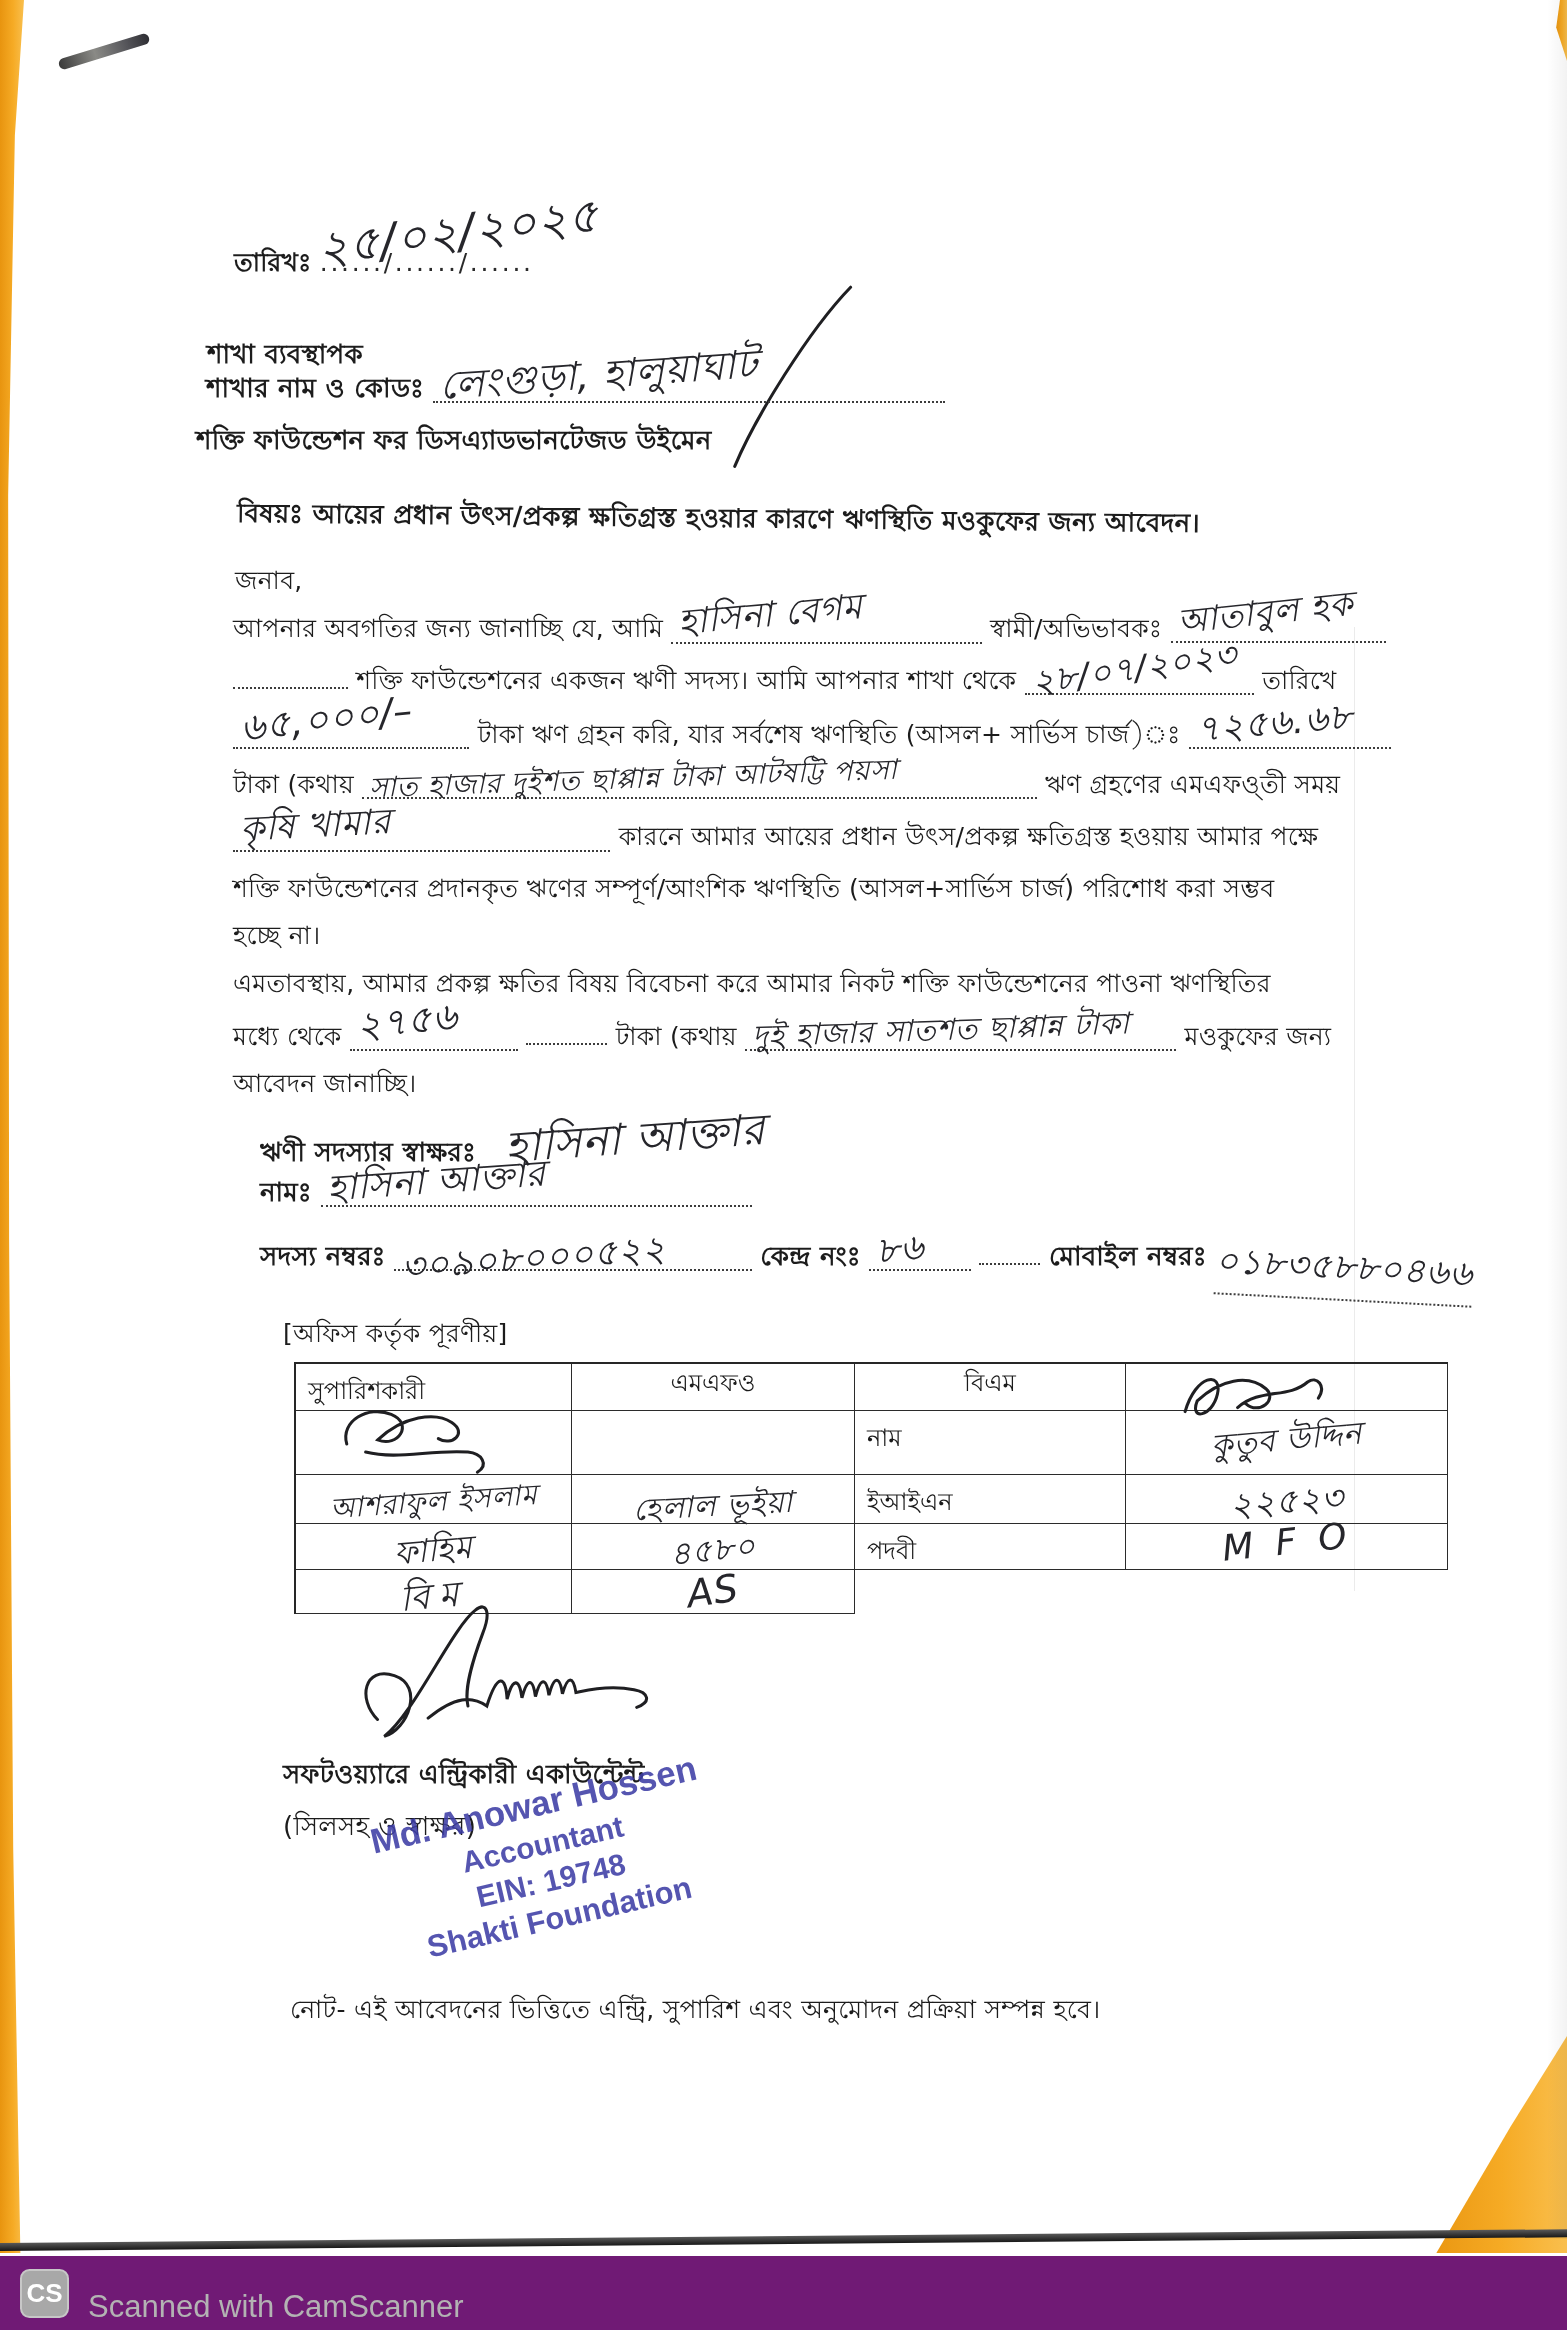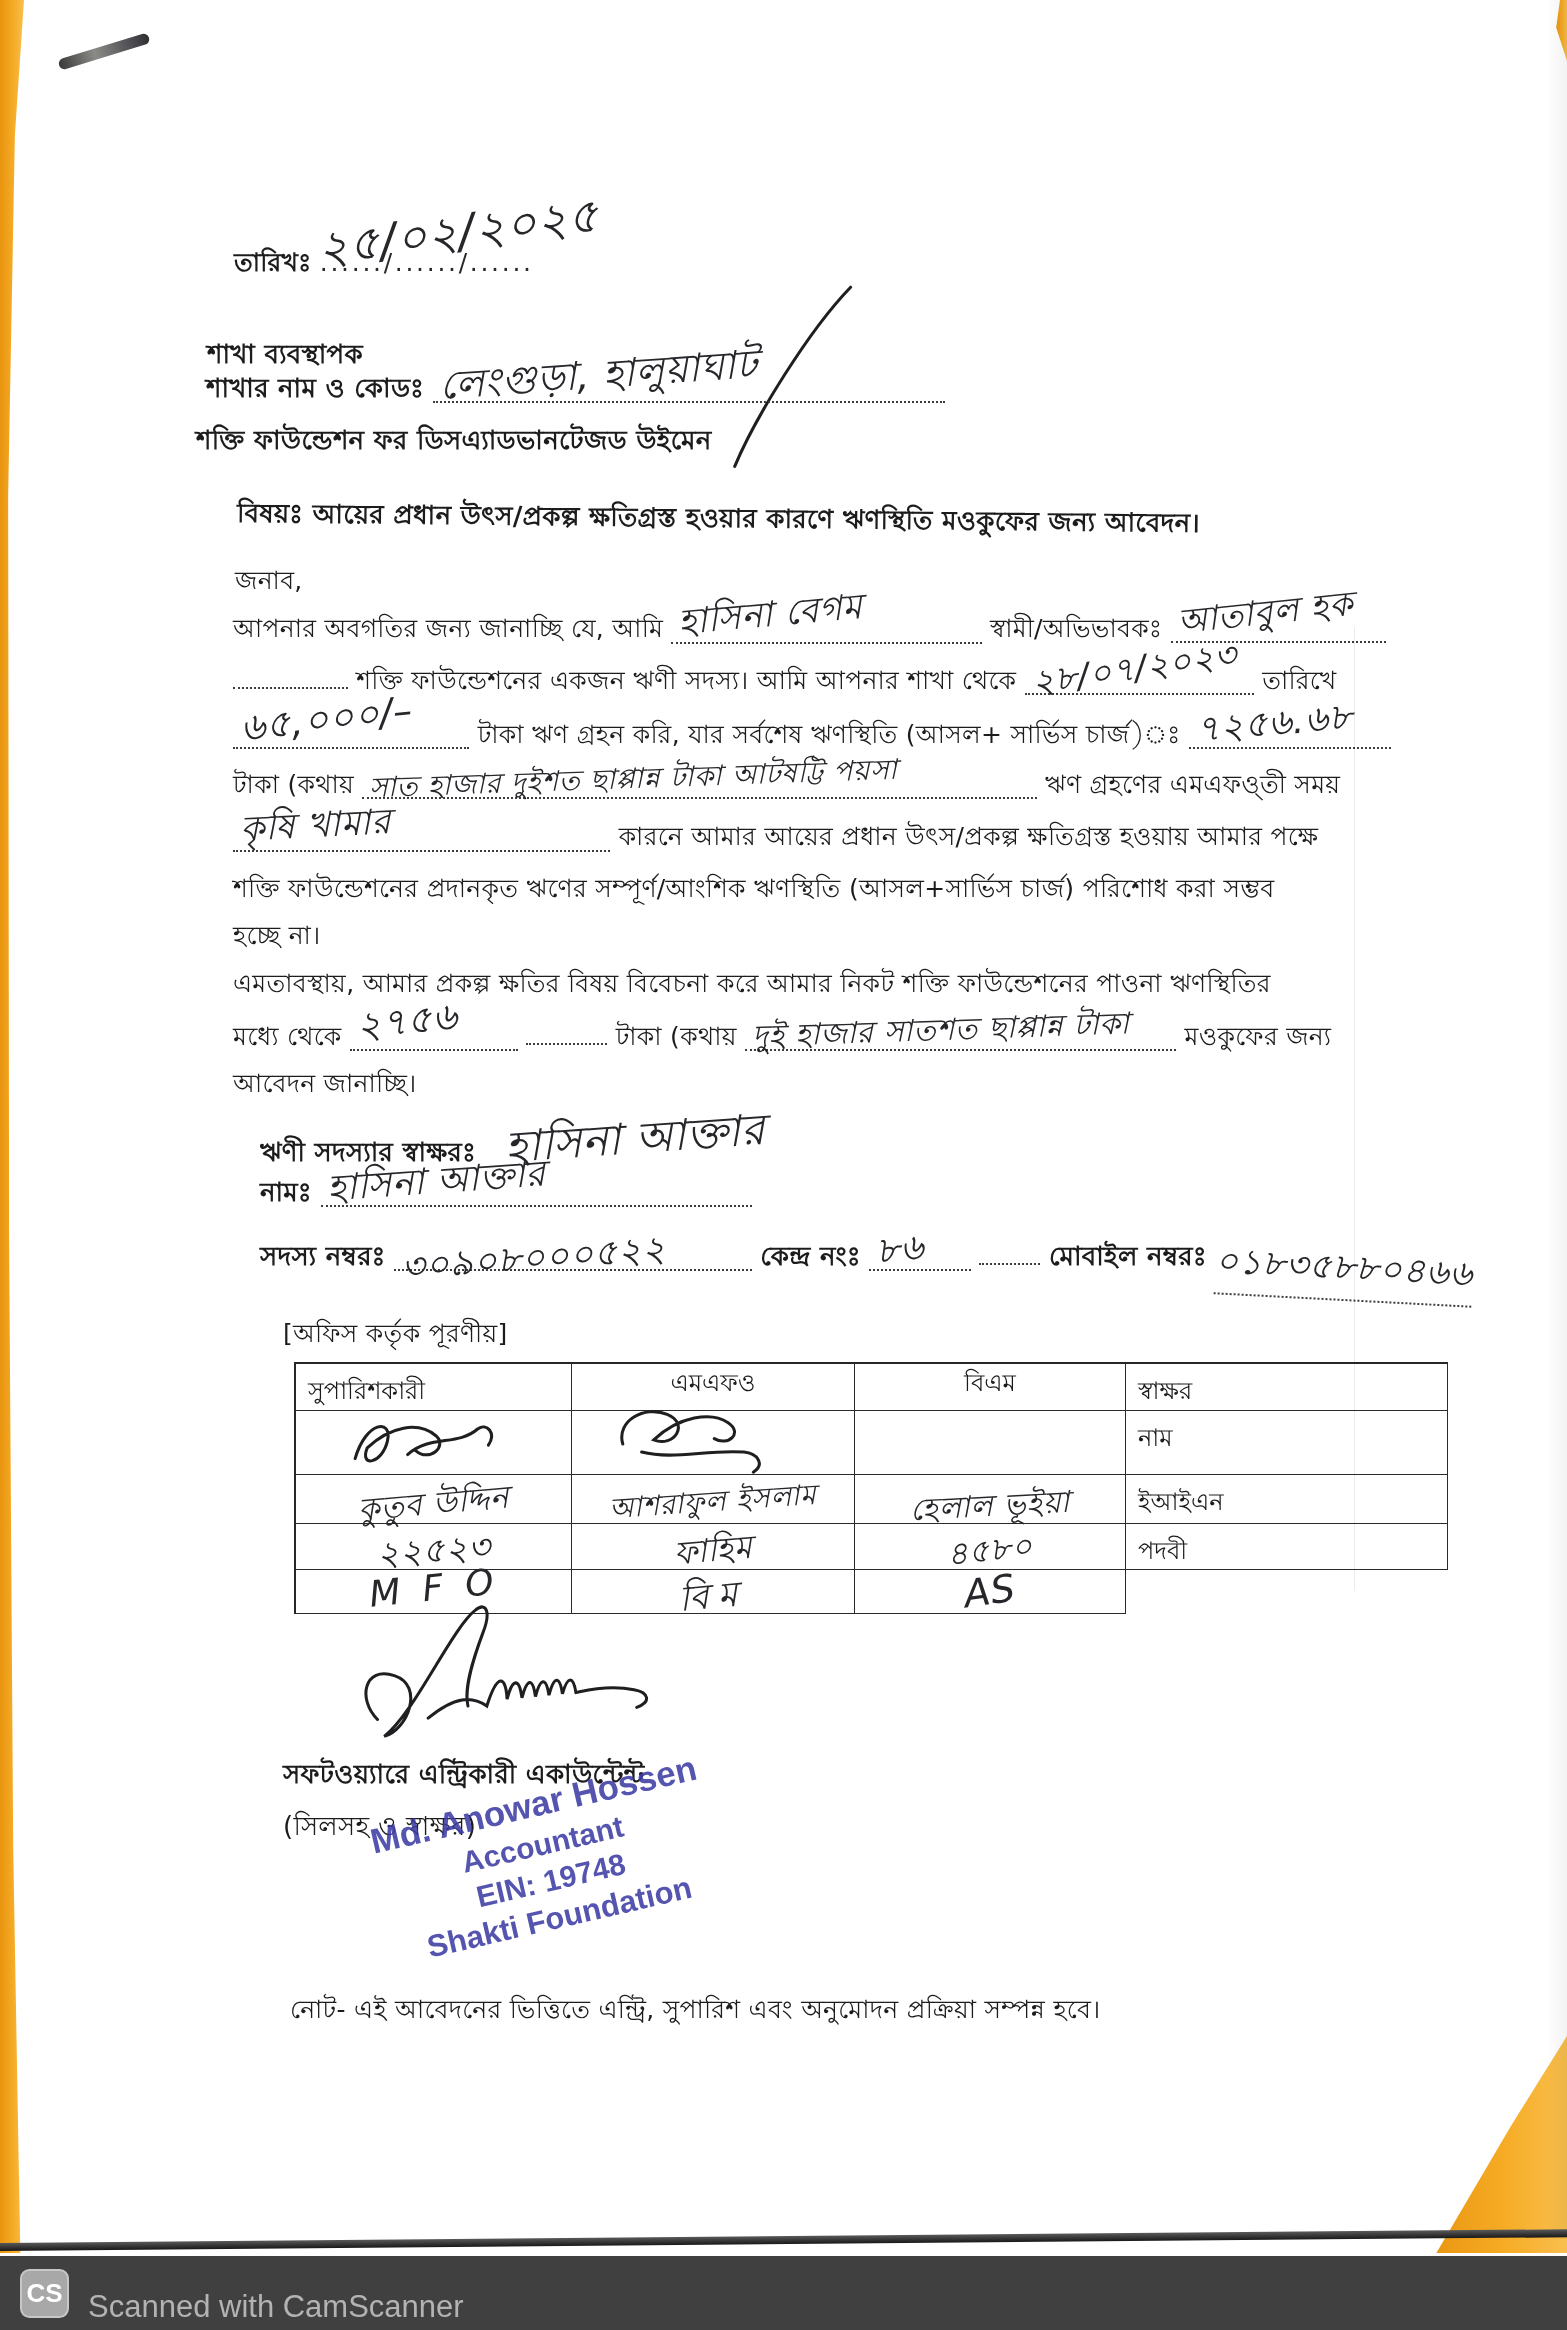--- a/index.html
+++ b/index.html
@@ -174,21 +174,20 @@
 </div>
 
 <div class="line" style="left:283px;top:1314px;font-size:25px;">[অফিস কর্তৃক পূরণীয়]</div>
 
 <div class="tbl">
 
   <div class="cell lbl">সুপারিশকারী</div>
   <div class="cell hdr">এমএফও</div>
   <div class="cell hdr">বিএম</div>
 
-  <div class="cell lbl">স্বাক্ষর</div>
   <div class="cell val">
     <svg class="scribble" width="175" height="81" viewBox="0 0 260 120" style="position:absolute;left:47px;top:-5.4px;">
       <path d="M18,78 C34,22 74,18 66,52 C58,86 24,92 36,62 C70,30 112,22 138,44 C156,60 128,84 108,66 M96,72 C130,42 170,60 200,34 C214,24 228,40 216,58"></path>
     </svg>
   </div>
   <div class="cell val">
     <svg class="scribble" width="175" height="88" viewBox="0 0 260 130" style="position:absolute;left:40px;top:-9.4px;">
       <path d="M16,62 C6,28 48,4 82,18 C116,32 92,68 62,56 C100,20 148,14 172,30 C196,46 172,66 152,54 M44,74 C92,86 140,70 196,74 C216,76 228,92 210,104"></path>
     </svg>
   </div>
@@ -240,19 +239,19 @@
   <div style="font-size:30px;">EIN: 19748</div>
   <div style="font-size:31px;">Shakti Foundation</div>
 </div>
 
 <div class="line" style="left:290px;top:1990px;font-size:25px;">নোট- এই আবেদনের ভিত্তিতে এন্ট্রি, সুপারিশ এবং অনুমোদন প্রক্রিয়া সম্পন্ন হবে।</div>
 
 <div class="abs" style="left:-6.7px;top:2243px;width:1592px;height:8px;
             background:linear-gradient(180deg,#5a5a5a,#181818);
             transform:rotate(-0.5deg);transform-origin:left center;"></div>
 
-<div class="abs" style="left:0;top:2256px;width:1567px;height:74px;background:#404040;display:flex;align-items:center;">
+<div class="abs" style="left:0;top:2256px;width:1567px;height:74px;background:#701a75;display:flex;align-items:center;">
   <div class="cs-badge" style="margin-left:20px;">
     <span>CS</span>
   </div>
   <span class="scanbar-text" style="margin-left:19px;">Scanned with CamScanner</span>
 </div>
 
 
 </body></html>

